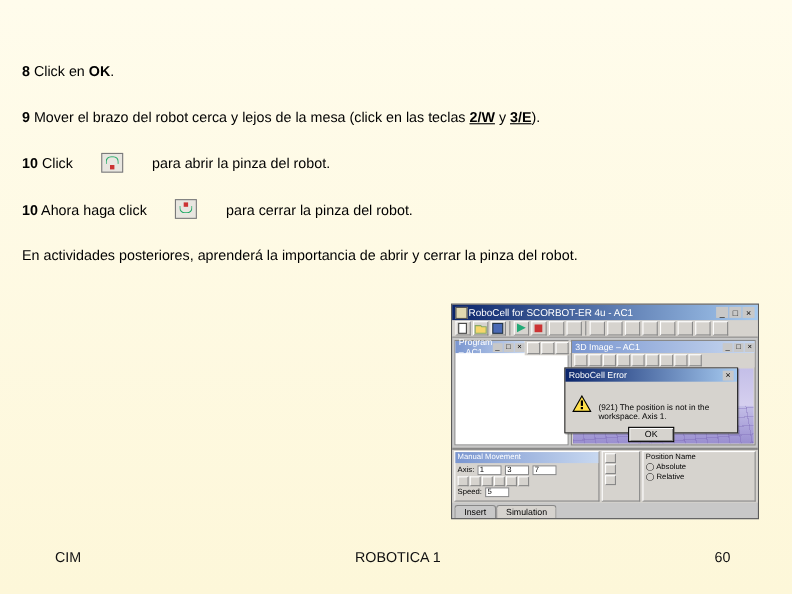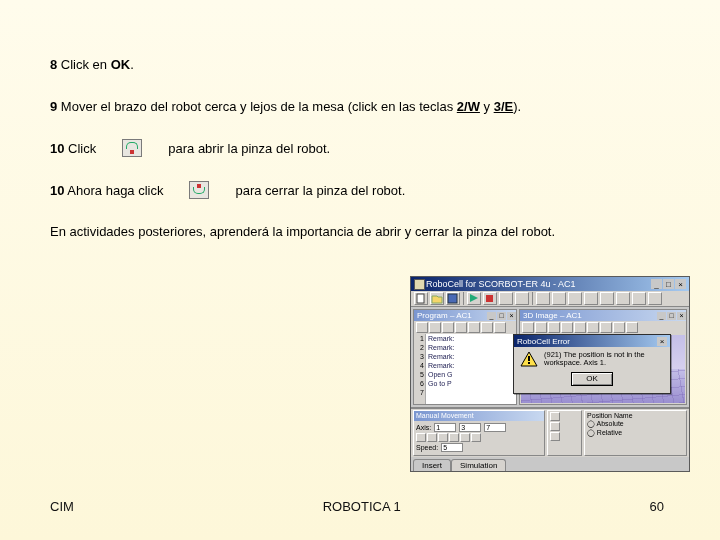--- a/index.html
+++ b/index.html
@@ -8,21 +8,21 @@
     width: 720px;
     height: 540px;
     background: linear-gradient(to bottom, #fffcec 0%, #fdf7d9 100%);
     font-family: Arial, Helvetica, sans-serif;
     font-size: 13px;
     color: #000;
     position: relative;
     overflow: hidden;
   }
   .content {
-    padding: 56px 50px 0 50px;
+    padding: 56px 50px 0 20px;
   }
   .line {
     margin-bottom: 24px;
     line-height: 1.35;
   }
   .line b { font-weight: bold; }
   .u { text-decoration: underline; }
   .link { color: #0066cc; text-decoration: underline; }
   .inline-row { display: flex; align-items: center; gap: 26px; margin-bottom: 24px; }
   .mini-app-icon {
@@ -118,21 +118,21 @@
   .tb { width: 14px; height: 13px; background: #d6d3ce; border: 1px solid #fff; border-right-color:#888; border-bottom-color:#888; }
   .tb svg { width:12px; height:11px; display:block; }
   .tsep { width:1px; height:13px; background:#888; margin:0 1px; }
 
   .workspace {
     display: flex; height: 100px;
   }
   .prog {
     width: 104px; border: 1px solid #888; margin: 2px;
     background: #fff;
-    display: flex; flex-direction: column;
+    display: flex; flex-direction: row;
   }
   .subtitle {
     height: 11px;
     background: linear-gradient(to right, #7a96d0, #c8d8f0);
     color: #fff; font-size: 8px; padding-left: 3px;
     display:flex; align-items:center; justify-content:space-between;
   }
   .subtitle .sbtn { display:flex; gap:1px; }
   .subtitle .sbtn span { width:9px; height:8px; background:#c8c8c8; font-size:7px; line-height:8px; text-align:center; color:#000; }
   .progtool { height:13px; background:#d6d3ce; display:flex; gap:1px; padding:1px 2px; }
@@ -175,21 +175,21 @@
     background: linear-gradient(to right, #0a246a, #a6caf0);
     color: #fff; font-size: 8px; display:flex; align-items:center; padding:0 3px;
     justify-content: space-between;
   }
   .dx { width:10px; height:9px; background:#c8c8c8; color:#000; font-size:8px; line-height:9px; text-align:center; }
   .dbody { display:flex; align-items:center; gap:6px; padding:4px 6px; }
   .warn {
     width:18px; height:16px; position:relative;
   }
   .warn svg { width:18px; height:16px; }
-  .dmsg { font-size:7.5px; line-height:1.1; }
+  .dmsg { font-size:7.5px; line-height:1.1;margin-top:16px; }
   .dbtn {
     display:flex; justify-content:center;
   }
   .okb {
     width:42px; height:14px;
     background:#d6d3ce;
     border:1px solid #000;
     box-shadow: inset 1px 1px 0 #fff, inset -1px -1px 0 #888;
     font-size:8px; text-align:center; line-height:12px;
   }

